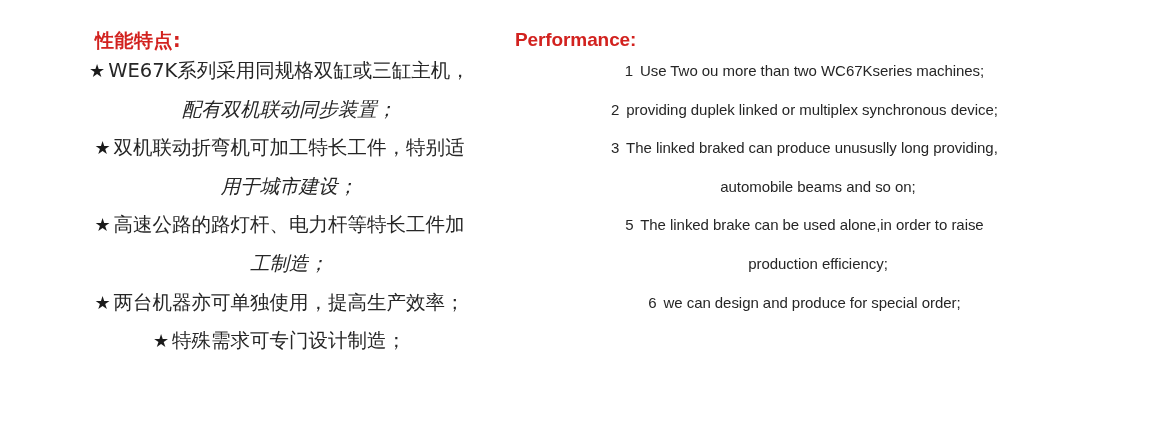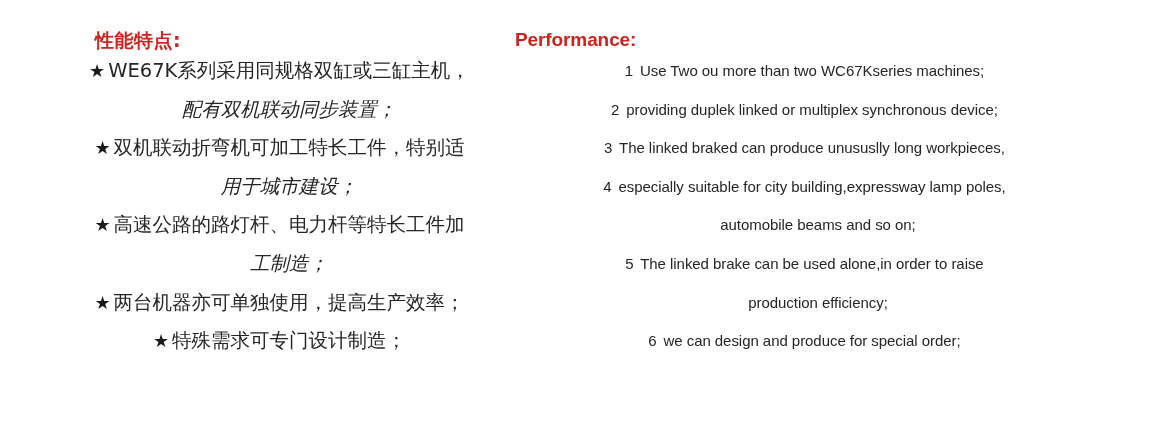--- a/index.html
+++ b/index.html
@@ -139,22 +139,21 @@
           <li class="line"><span class="bullet">★</span><span>两台机器亦可单独使用，提高生产效率；</span></li>
           <li class="line"><span class="bullet">★</span><span>特殊需求可专门设计制造；</span></li>
         </ul>
     </div>
 
     <div class="col col-en">
       <div class="heading heading-en">Performance:</div>
       <ul class="lines lines-en">
           <li class="line"><span class="num">1</span> <span>Use Two ou more than two WC67Kseries machines;</span></li>
           <li class="line"><span class="num">2</span> <span>providing duplek linked or multiplex synchronous device;</span></li>
-          <li class="line"><span class="num">3</span> <span>The linked braked can produce unususlly long workpieces,</span></li>
-          <li class="line"><span class="num">4</span> <span>especially suitable for city building,expressway lamp poles,</span></li>
+          <li class="line"><span class="num">3</span> <span>The linked braked can produce unususlly long providing,</span></li>
           <li class="line cont"> <span>automobile beams and so on;</span></li>
           <li class="line"><span class="num">5</span> <span>The linked brake can be used alone,in order to raise</span></li>
           <li class="line cont"> <span>production efficiency;</span></li>
           <li class="line"><span class="num">6</span> <span>we can design and produce for special order;</span></li>
         </ul>
     </div>
 
   </div>
 </div>
 

